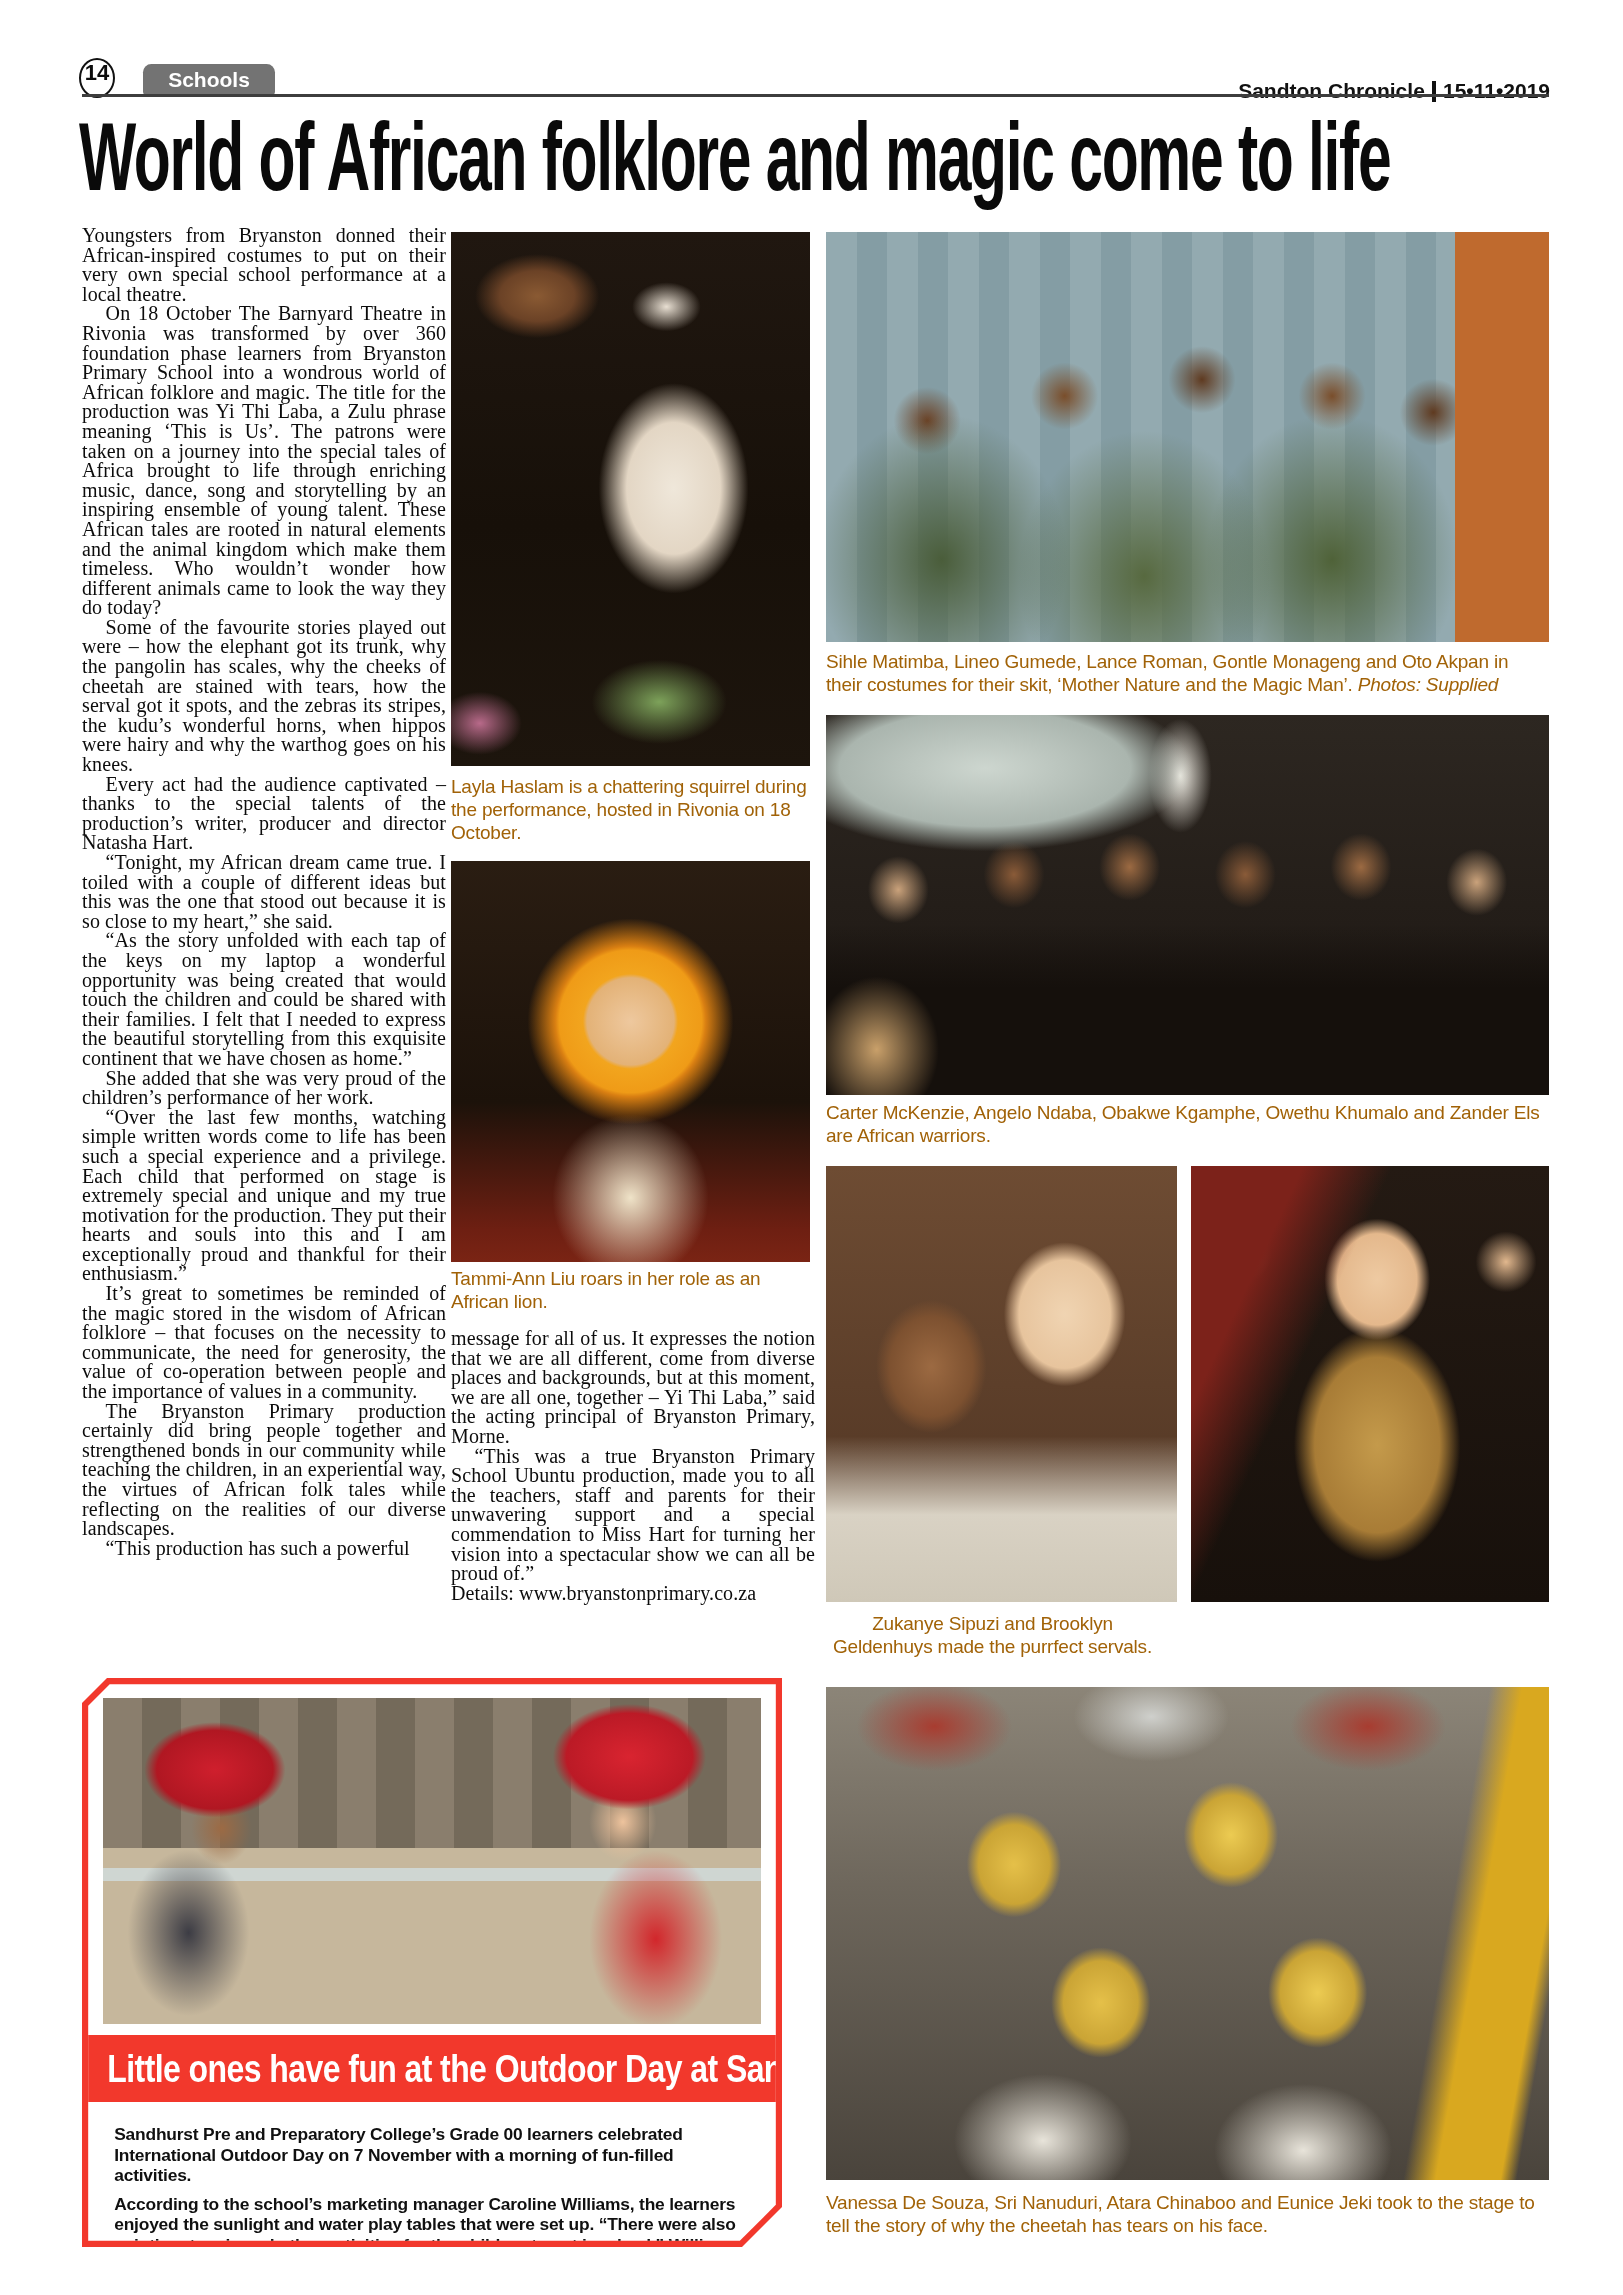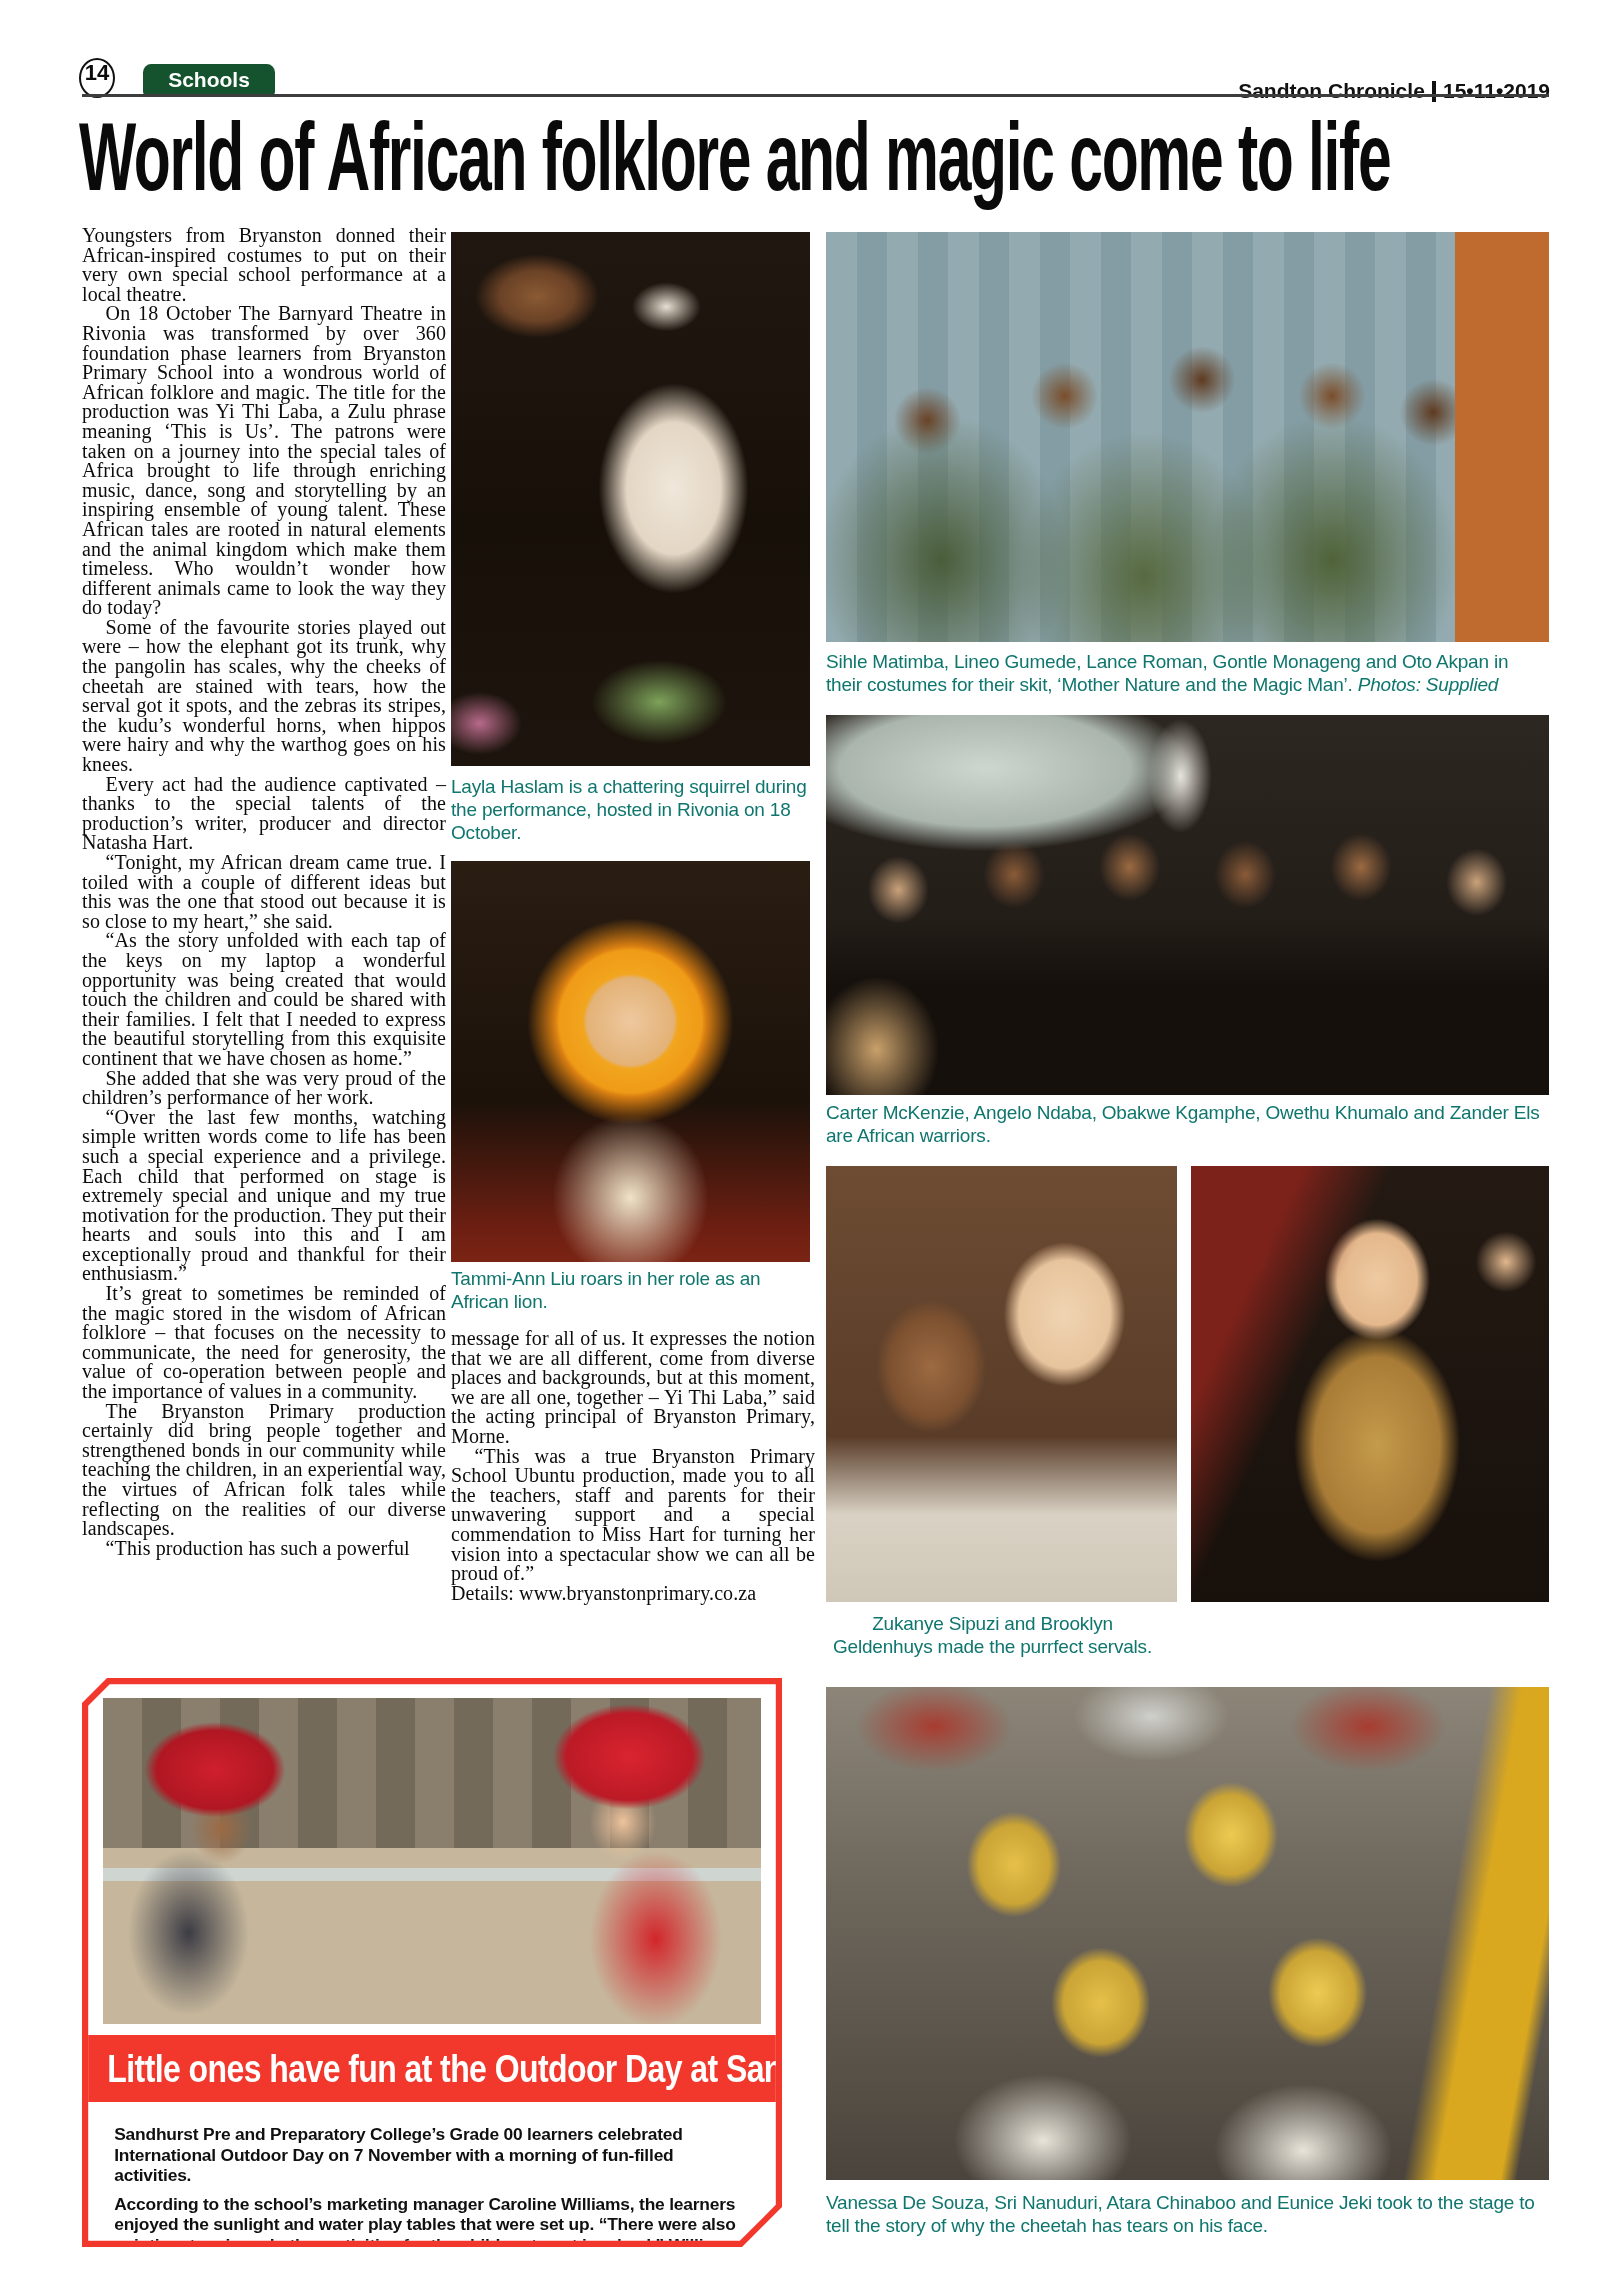--- a/index.html
+++ b/index.html
@@ -2,39 +2,39 @@
 <html style="font-size:11px"><head>
 <meta charset="utf-8">
 <style>
   html,body{margin:0;padding:0;background:#e8e8e8;}
   .page{position:relative;width:1624px;height:2295px;background:#ffffff;overflow:hidden;
         font-family:"Liberation Serif",serif;color:#0c0c0c;}
   
   .pagenum{position:absolute;left:79px;top:58px;width:32px;height:36px;border:2.1px solid #111;
            border-radius:50%;display:flex;align-items:flex-start;justify-content:center;
            font-family:"Liberation Sans",sans-serif;font-size:22px;font-weight:bold;}
-  .section-tab{position:absolute;left:143px;top:64px;width:132px;height:32px;background:#14532d;
+  .section-tab{position:absolute;left:143px;top:64px;width:132px;height:32px;background:#737373;
            border-radius:8.3px 8.3px 4.2px 4.2px;display:flex;align-items:center;justify-content:center;
            font-family:"Liberation Sans",sans-serif;font-weight:bold;font-size:21px;color:#fff;}
   .masthead{position:absolute;right:74px;top:67px;font-family:"Liberation Sans",sans-serif;
            font-size:21px;font-weight:bold;display:flex;align-items:center;gap:7px;color:#111;margin-top:12px;}
   .mast-sep{display:inline-block;width:4.2px;height:21px;background:#111;}
   .header-rule{position:absolute;left:82px;top:94px;width:1467px;height:2.8px;background:#3d3d3d;}
   
   .headline{position:absolute;left:79px;top:108px;font-family:"Liberation Sans",sans-serif;
            font-weight:bold;font-size:97px;line-height:1.0;letter-spacing:-2.1px;color:#0a0a0a;
            transform:scaleX(0.625);transform-origin:left top;white-space:nowrap;}
   
   .bodycol{position:absolute;width:364px;font-size:20px;line-height:19.6px;letter-spacing:0.1px;
            text-align:justify;}
   .bodycol p{margin:0;}
   .bodycol p.ind{text-indent:23.6px;}
   
   .cap{position:absolute;font-family:"Liberation Sans",sans-serif;font-size:19px;line-height:23px;
-           letter-spacing:-0.2px;color:#0f766e;}
+           letter-spacing:-0.2px;color:#a16207;}
   .cap .credit{font-style:italic;}
   
   .ph{position:absolute;}
   .ph-squirrel{background-color:#140f0c;background-image:
     radial-gradient(62px 42px at 24% 12%, #8a5a33 0%, #6b4226 60%, rgba(0,0,0,0) 100%),
     radial-gradient(49px 35px at 60% 14%, #e8dfd2 0%, rgba(232,223,210,0) 70%),
     radial-gradient(104px 146px at 62% 48%, #efe7da 0%, #e3d6c4 45%, rgba(0,0,0,0) 72%),
     radial-gradient(90px 56px at 58% 88%, #7da25a 0%, rgba(125,162,90,0) 75%),
     radial-gradient(56px 42px at 8% 92%, #b86a8a 0%, rgba(0,0,0,0) 75%),
     linear-gradient(180deg,#201710 0%,#171009 55%,#1d150d 100%);}

